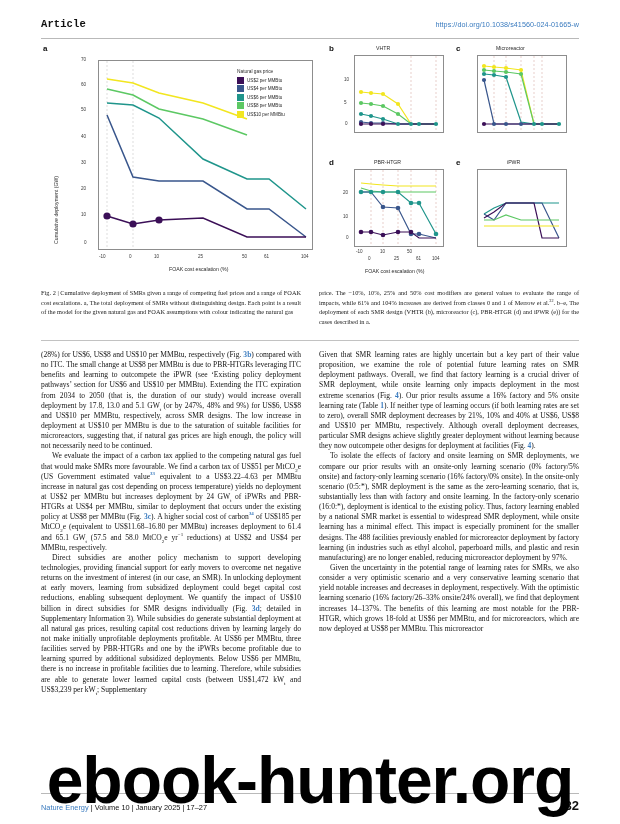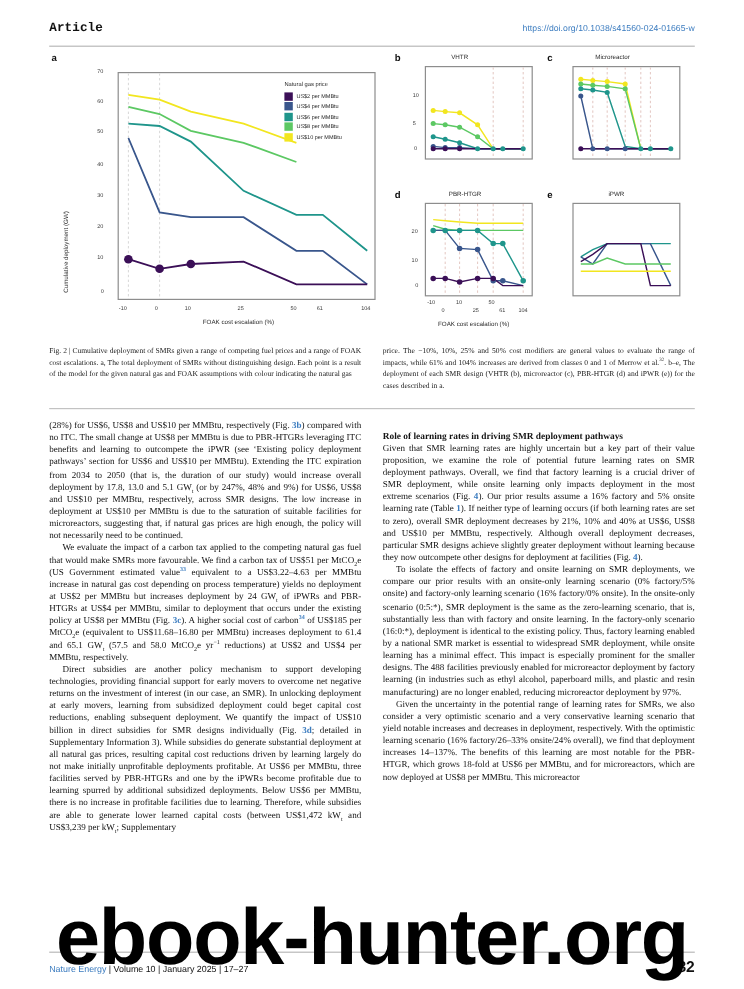--- a/index.html
+++ b/index.html
@@ -431,21 +431,20 @@
   <div class="body-col">
     <p><span>(28%) for US$6, US$8 and US$10 per MMBtu, respectively (Fig. </span><span class="xref">3b</span><span>) compared with no ITC. The small change at US$8 per MMBtu is due to PBR-HTGRs leveraging ITC benefits and learning to outcompete the iPWR (see ‘Existing policy deployment pathways’ section for US$6 and US$10 per MMBtu). Extending the ITC expiration from 2034 to 2050 (that is, the duration of our study) would increase overall deployment by 17.8, 13.0 and 5.1 GW</span><sub>t</sub><span> (or by 247%, 48% and 9%) for US$6, US$8 and US$10 per MMBtu, respectively, across SMR designs. The low increase in deployment at US$10 per MMBtu is due to the saturation of suitable facilities for microreactors, suggesting that, if natural gas prices are high enough, the policy will not necessarily need to be continued.</span></p>
 
     <p class="indent"><span>We evaluate the impact of a carbon tax applied to the competing natural gas fuel that would make SMRs more favourable. We find a carbon tax of US$51 per MtCO</span><sub>2</sub><span>e (US Government estimated value</span><sup class="xref">33</sup><span> equivalent to a US$3.22–4.63 per MMBtu increase in natural gas cost depending on process temperature) yields no deployment at US$2 per MMBtu but increases deployment by 24 GW</span><sub>t</sub><span> of iPWRs and PBR-HTGRs at US$4 per MMBtu, similar to deployment that occurs under the existing policy at US$8 per MMBtu (Fig. </span><span class="xref">3c</span><span>). A higher social cost of carbon</span><sup class="xref">34</sup><span> of US$185 per MtCO</span><sub>2</sub><span>e (equivalent to US$11.68–16.80 per MMBtu) increases deployment to 61.4 and 65.1 GW</span><sub>t</sub><span> (57.5 and 58.0 MtCO</span><sub>2</sub><span>e yr</span><sup>−1</sup><span> reductions) at US$2 and US$4 per MMBtu, respectively.</span></p>
 
     <p class="indent"><span>Direct subsidies are another policy mechanism to support developing technologies, providing financial support for early movers to overcome net negative returns on the investment of interest (in our case, an SMR). In unlocking deployment at early movers, learning from subsidized deployment could beget capital cost reductions, enabling subsequent deployment. We quantify the impact of US$10 billion in direct subsidies for SMR designs individually (Fig. </span><span class="xref">3d</span><span>; detailed in Supplementary Information 3). While subsidies do generate substantial deployment at all natural gas prices, resulting capital cost reductions driven by learning largely do not make initially unprofitable deployments profitable. At US$6 per MMBtu, three facilities served by PBR-HTGRs and one by the iPWRs become profitable due to learning spurred by additional subsidized deployments. Below US$6 per MMBtu, there is no increase in profitable facilities due to learning. Therefore, while subsidies are able to generate lower learned capital costs (between US$1,472 kW</span><sub>t</sub><span> and US$3,239 per kW</span><sub>t</sub><span>; Supplementary</span></p>
   </div>
 
   <div class="body-col">
 
-    <h2 class="sec-head">Role of learning rates in driving SMR deployment pathways</h2>
 
     <p><span>Given that SMR learning rates are highly uncertain but a key part of their value proposition, we examine the role of potential future learning rates on SMR deployment pathways. Overall, we find that factory learning is a crucial driver of SMR deployment, while onsite learning only impacts deployment in the most extreme scenarios (Fig. </span><span class="xref">4</span><span>). Our prior results assume a 16% factory and 5% onsite learning rate (Table </span><span class="xref">1</span><span>). If neither type of learning occurs (if both learning rates are set to zero), overall SMR deployment decreases by 21%, 10% and 40% at US$6, US$8 and US$10 per MMBtu, respectively. Although overall deployment decreases, particular SMR designs achieve slightly greater deployment without learning because they now outcompete other designs for deployment at facilities (Fig. </span><span class="xref">4</span><span>).</span></p>
 
     <p class="indent">To isolate the effects of factory and onsite learning on SMR deployments, we compare our prior results with an onsite-only learning scenario (0% factory/5% onsite) and factory-only learning scenario (16% factory/0% onsite). In the onsite-only scenario (0:5:*), SMR deployment is the same as the zero-learning scenario, that is, substantially less than with factory and onsite learning. In the factory-only scenario (16:0:*), deployment is identical to the existing policy. Thus, factory learning enabled by a national SMR market is essential to widespread SMR deployment, while onsite learning has a minimal effect. This impact is especially prominent for the smaller designs. The 488 facilities previously enabled for microreactor deployment by factory learning (in industries such as ethyl alcohol, paperboard mills, and plastic and resin manufacturing) are no longer enabled, reducing microreactor deployment by 97%.</p>
 
     <p class="indent">Given the uncertainty in the potential range of learning rates for SMRs, we also consider a very optimistic scenario and a very conservative learning scenario that yield notable increases and decreases in deployment, respectively. With the optimistic learning scenario (16% factory/26–33% onsite/24% overall), we find that deployment increases 14–137%. The benefits of this learning are most notable for the PBR-HTGR, which grows 18-fold at US$6 per MMBtu, and for microreactors, which are now deployed at US$8 per MMBtu. This microreactor</p>
   </div>
 </div>
 
 <div class="footer-rule"></div>

